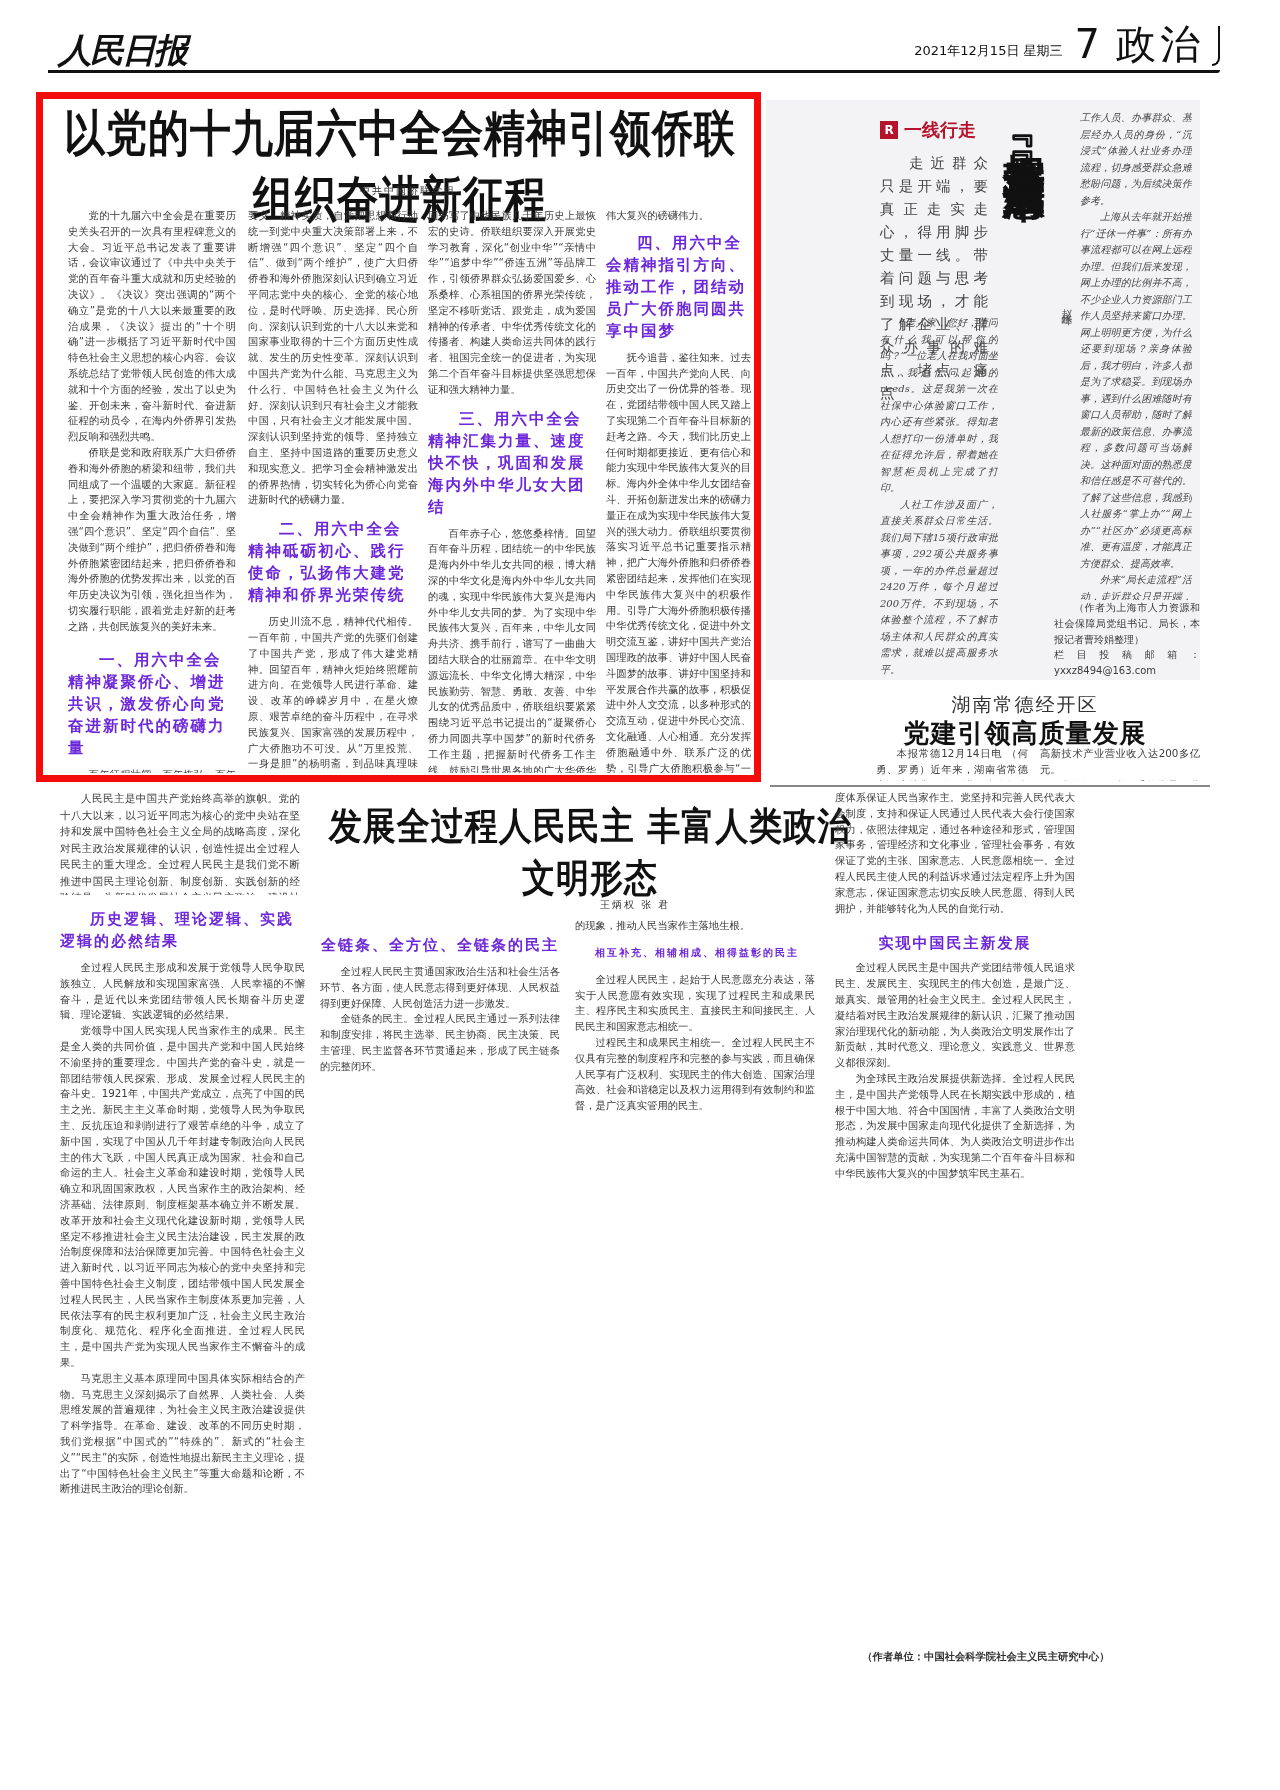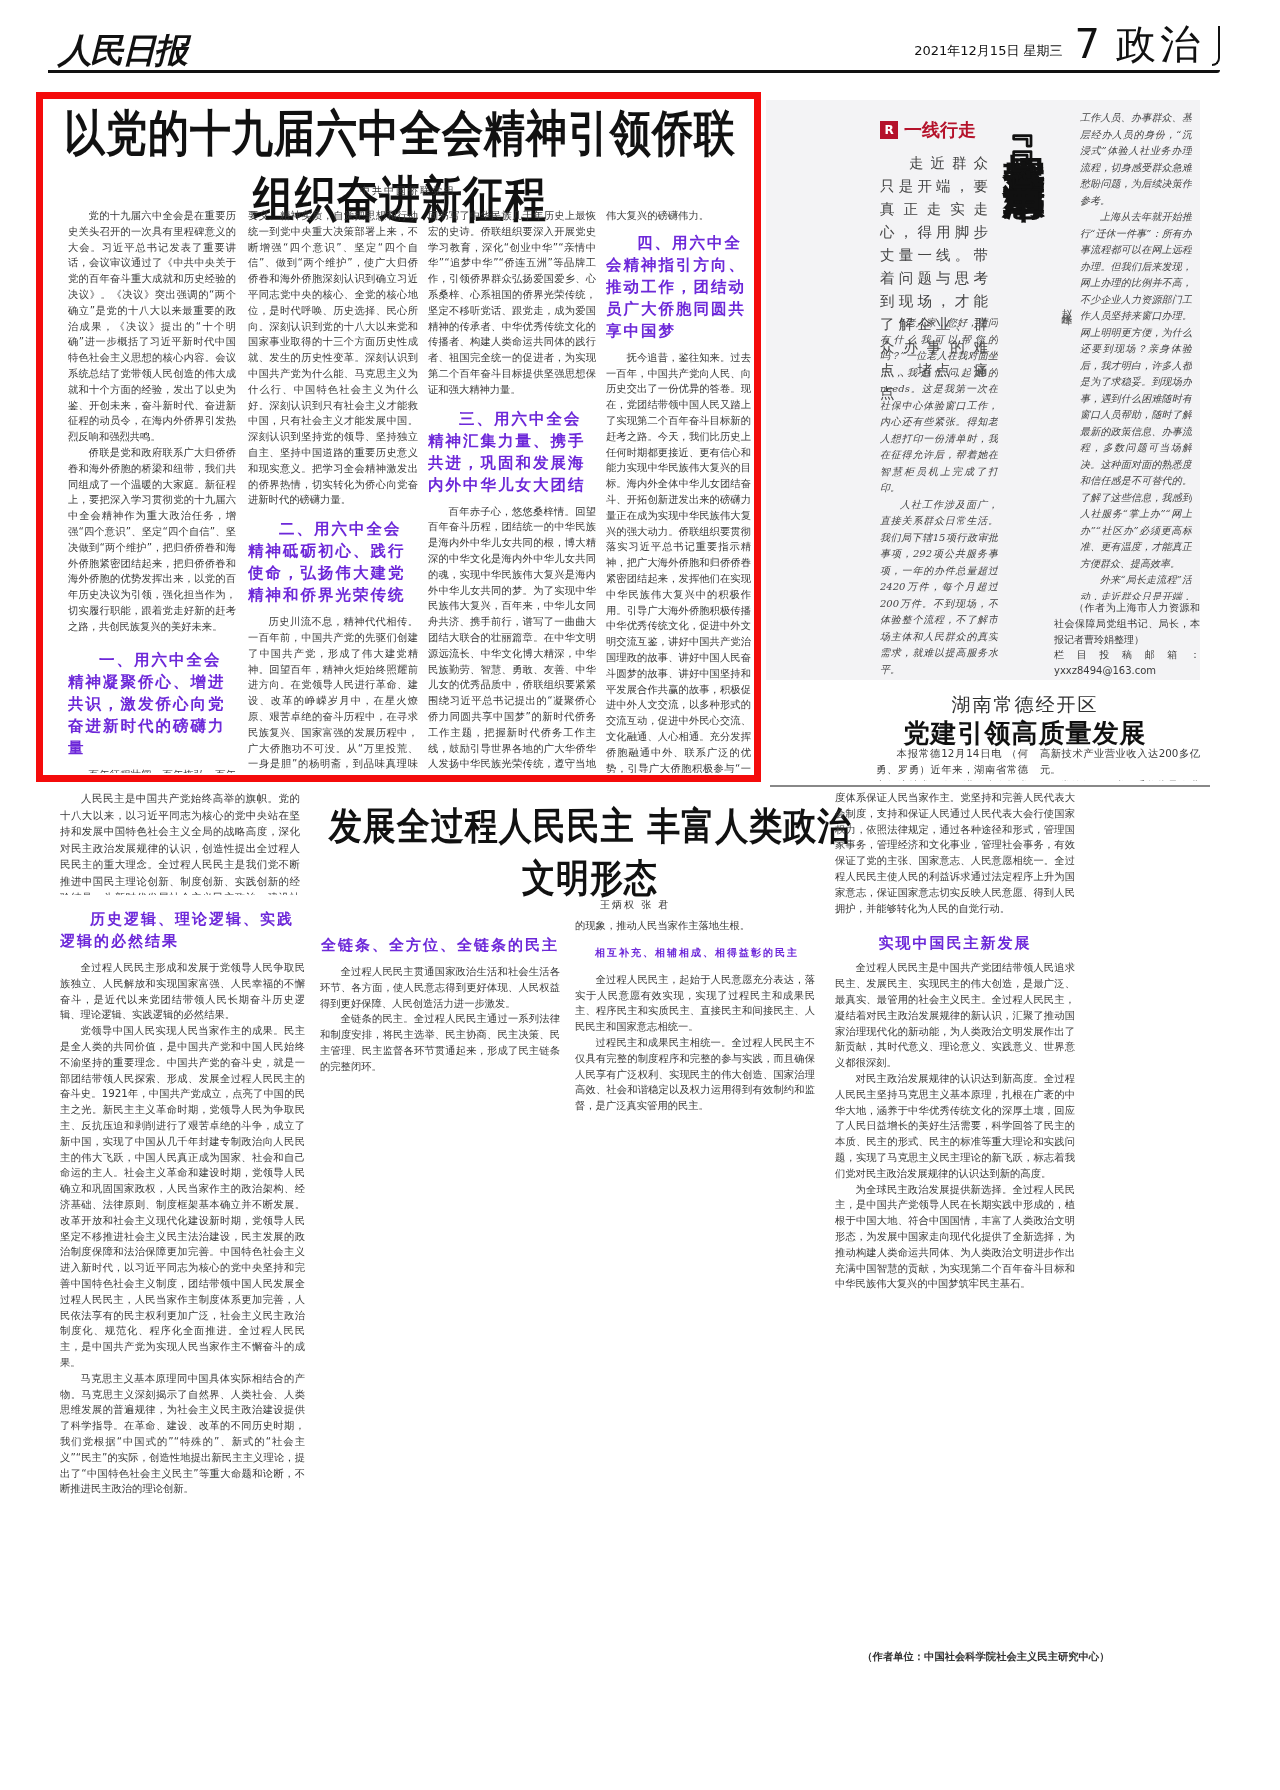--- a/index.html
+++ b/index.html
@@ -56,21 +56,21 @@
 </div>
 
 <div class="col" style="left:248px;top:208px;width:170px;height:565px;">
   <p class="p">要义、精神实质，自觉把思想和行动统一到党中央重大决策部署上来，不断增强“四个意识”、坚定“四个自信”、做到“两个维护”，使广大归侨侨眷和海外侨胞深刻认识到确立习近平同志党中央的核心、全党的核心地位，是时代呼唤、历史选择、民心所向。深刻认识到党的十八大以来党和国家事业取得的十三个方面历史性成就、发生的历史性变革。深刻认识到中国共产党为什么能、马克思主义为什么行、中国特色社会主义为什么好。深刻认识到只有社会主义才能救中国，只有社会主义才能发展中国。深刻认识到坚持党的领导、坚持独立自主、坚持中国道路的重要历史意义和现实意义。把学习全会精神激发出的侨界热情，切实转化为侨心向党奋进新时代的磅礴力量。</p>
   <div class="subhead" style="margin-top:10px;text-indent:2em;">二、用六中全会精神砥砺初心、践行使命，弘扬伟大建党精神和侨界光荣传统</div>
   <p class="p indent" style="margin-top:8px;">历史川流不息，精神代代相传。一百年前，中国共产党的先驱们创建了中国共产党，形成了伟大建党精神。回望百年，精神火炬始终照耀前进方向。在党领导人民进行革命、建设、改革的峥嵘岁月中，在星火燎原、艰苦卓绝的奋斗历程中，在寻求民族复兴、国家富强的发展历程中，广大侨胞功不可没。从“万里投荒、一身是胆”的杨明斋，到品味真理味道、翻译《共产党宣言》的陈望道；从大革命时期就积极入党的大批华侨，到自愿回国参加抗战的南侨机工；从投身华侨抗日救亡、奔赴延安考察的陈嘉庚，到毅然放弃国外优越的生活、回国参加社会主义建设的钱学森等海归科学家；从“一带一路”的参与者到人类命运共同体的践行者……一个个闪亮的名字镌刻在中华民族伟大复兴的征程上。作为中国共产党的忠实拥护者和坚定追随者，一代代归侨侨眷和海外侨胞情系桑梓、矢志报国，与全体中国人民一起，共</p>
 </div>
 
 <div class="col" style="left:428px;top:208px;width:168px;height:565px;">
   <p class="p">同书写了中华民族几千年历史上最恢宏的史诗。侨联组织要深入开展党史学习教育，深化“创业中华”“亲情中华”“追梦中华”“侨连五洲”等品牌工作，引领侨界群众弘扬爱国爱乡、心系桑梓、心系祖国的侨界光荣传统，坚定不移听党话、跟党走，成为爱国精神的传承者、中华优秀传统文化的传播者、构建人类命运共同体的践行者、祖国完全统一的促进者，为实现第二个百年奋斗目标提供坚强思想保证和强大精神力量。</p>
-  <div class="subhead" style="margin-top:10px;text-indent:2em;">三、用六中全会精神汇集力量、携手共进，巩固和发展海内外中华儿女大团结</div>
+  <div class="subhead" style="margin-top:10px;text-indent:2em;">三、用六中全会精神汇集力量、速度快不快，巩固和发展海内外中华儿女大团结</div>
   <p class="p indent" style="margin-top:8px;">百年赤子心，悠悠桑梓情。回望百年奋斗历程，团结统一的中华民族是海内外中华儿女共同的根，博大精深的中华文化是海内外中华儿女共同的魂，实现中华民族伟大复兴是海内外中华儿女共同的梦。为了实现中华民族伟大复兴，百年来，中华儿女同舟共济、携手前行，谱写了一曲曲大团结大联合的壮丽篇章。在中华文明源远流长、中华文化博大精深，中华民族勤劳、智慧、勇敢、友善、中华儿女的优秀品质中，侨联组织要紧紧围绕习近平总书记提出的“凝聚侨心侨力同圆共享中国梦”的新时代侨务工作主题，把握新时代侨务工作主线，鼓励引导世界各地的广大华侨华人发扬中华民族光荣传统，遵守当地法律和习俗，既要自己生活好、工作好、家庭幸福，又要积极融入和回馈当地社会，厚植中外友好的民间基础。注重涵养侨界资源，团结引导海外侨社侨团之间加强交流、增进理解、深化合作、相互支持、相互帮助、相互欣赏，更好服务侨胞，促进华人社会和谐发展。以实际行动不断巩固和发展全体中华儿女大团结，铸牢中华民族共同体意识，形成海内外全体中华儿女心往一处想、劲往一处使的生动局面，汇聚起实现中华民族</p>
 </div>
 
 <div class="col" style="left:606px;top:208px;width:145px;height:565px;">
   <p class="p">伟大复兴的磅礴伟力。</p>
   <div class="subhead" style="margin-top:8px;text-indent:2em;">四、用六中全会精神指引方向、推动工作，团结动员广大侨胞同圆共享中国梦</div>
   <p class="p indent" style="margin-top:8px;">抚今追昔，鉴往知来。过去一百年，中国共产党向人民、向历史交出了一份优异的答卷。现在，党团结带领中国人民又踏上了实现第二个百年奋斗目标新的赶考之路。今天，我们比历史上任何时期都更接近、更有信心和能力实现中华民族伟大复兴的目标。海内外全体中华儿女团结奋斗、开拓创新迸发出来的磅礴力量正在成为实现中华民族伟大复兴的强大动力。侨联组织要贯彻落实习近平总书记重要指示精神，把广大海外侨胞和归侨侨眷紧密团结起来，发挥他们在实现中华民族伟大复兴中的积极作用。引导广大海外侨胞积极传播中华优秀传统文化，促进中外文明交流互鉴，讲好中国共产党治国理政的故事、讲好中国人民奋斗圆梦的故事、讲好中国坚持和平发展合作共赢的故事，积极促进中外人文交流，以多种形式的交流互动，促进中外民心交流、文化融通、人心相通。充分发挥侨胞融通中外、联系广泛的优势，引导广大侨胞积极参与“一带一路”建设，推动科技创新，加强侨界与学界、企业家与专业人士合作，实现优势互补、互惠共赢、转型升级、创新发展，为中国和世界各国在各领域交流合作牵线搭桥，使人类命运共同体理念深入人心。</p>
 
 </div>
 
@@ -132,16 +132,15 @@
   <p class="p">的现象，推动人民当家作主落地生根。</p>
   <div class="subhead" style="margin-top:8px;text-indent:2em;font-size:10px;">相互补充、相辅相成、相得益彰的民主</div>
   <p class="p indent" style="margin-top:8px;">全过程人民民主，起始于人民意愿充分表达，落实于人民意愿有效实现，实现了过程民主和成果民主、程序民主和实质民主、直接民主和间接民主、人民民主和国家意志相统一。</p>
   <p class="p indent">过程民主和成果民主相统一。全过程人民民主不仅具有完整的制度程序和完整的参与实践，而且确保人民享有广泛权利、实现民主的伟大创造、国家治理高效、社会和谐稳定以及权力运用得到有效制约和监督，是广泛真实管用的民主。</p>
 </div>
 
 <div class="col" style="left:835px;top:790px;width:240px;height:985px;">
   <p class="p">度体系保证人民当家作主。党坚持和完善人民代表大会制度，支持和保证人民通过人民代表大会行使国家权力，依照法律规定，通过各种途径和形式，管理国家事务，管理经济和文化事业，管理社会事务，有效保证了党的主张、国家意志、人民意愿相统一。全过程人民民主使人民的利益诉求通过法定程序上升为国家意志，保证国家意志切实反映人民意愿、得到人民拥护，并能够转化为人民的自觉行动。</p>
   <div class="subhead" style="margin:16px 0 6px;text-align:center;font-size:15px;">实现中国民主新发展</div>
   <p class="p indent">全过程人民民主是中国共产党团结带领人民追求民主、发展民主、实现民主的伟大创造，是最广泛、最真实、最管用的社会主义民主。全过程人民民主，凝结着对民主政治发展规律的新认识，汇聚了推动国家治理现代化的新动能，为人类政治文明发展作出了新贡献，其时代意义、理论意义、实践意义、世界意义都很深刻。</p>
-  <p class="p indent">对民主政治发展规律的认识达到新高度。全过程人民民主坚持马克思主义基本原理，扎根在广袤的中华大地，涵养于中华优秀传统文化的深厚土壤，回应了人民日益增长的美好生活需要，科学回答了民主的本质、民主的形式、民主的标准等重大理论和实践问题，实现了马克思主义民主理论的新飞跃，标志着我们党对民主政治发展规律的认识达到新的高度。</p>
   <p class="p indent">为全球民主政治发展提供新选择。全过程人民民主，是中国共产党领导人民在长期实践中形成的，植根于中国大地、符合中国国情，丰富了人类政治文明形态，为发展中国家走向现代化提供了全新选择，为推动构建人类命运共同体、为人类政治文明进步作出充满中国智慧的贡献，为实现第二个百年奋斗目标和中华民族伟大复兴的中国梦筑牢民主基石。</p>
 </div>
 <div class="abs author-note" style="left:852px;top:1650px;width:300px;text-indent:1em;">（作者单位：中国社会科学院社会主义民主研究中心）</div>
 
 </body></html>

